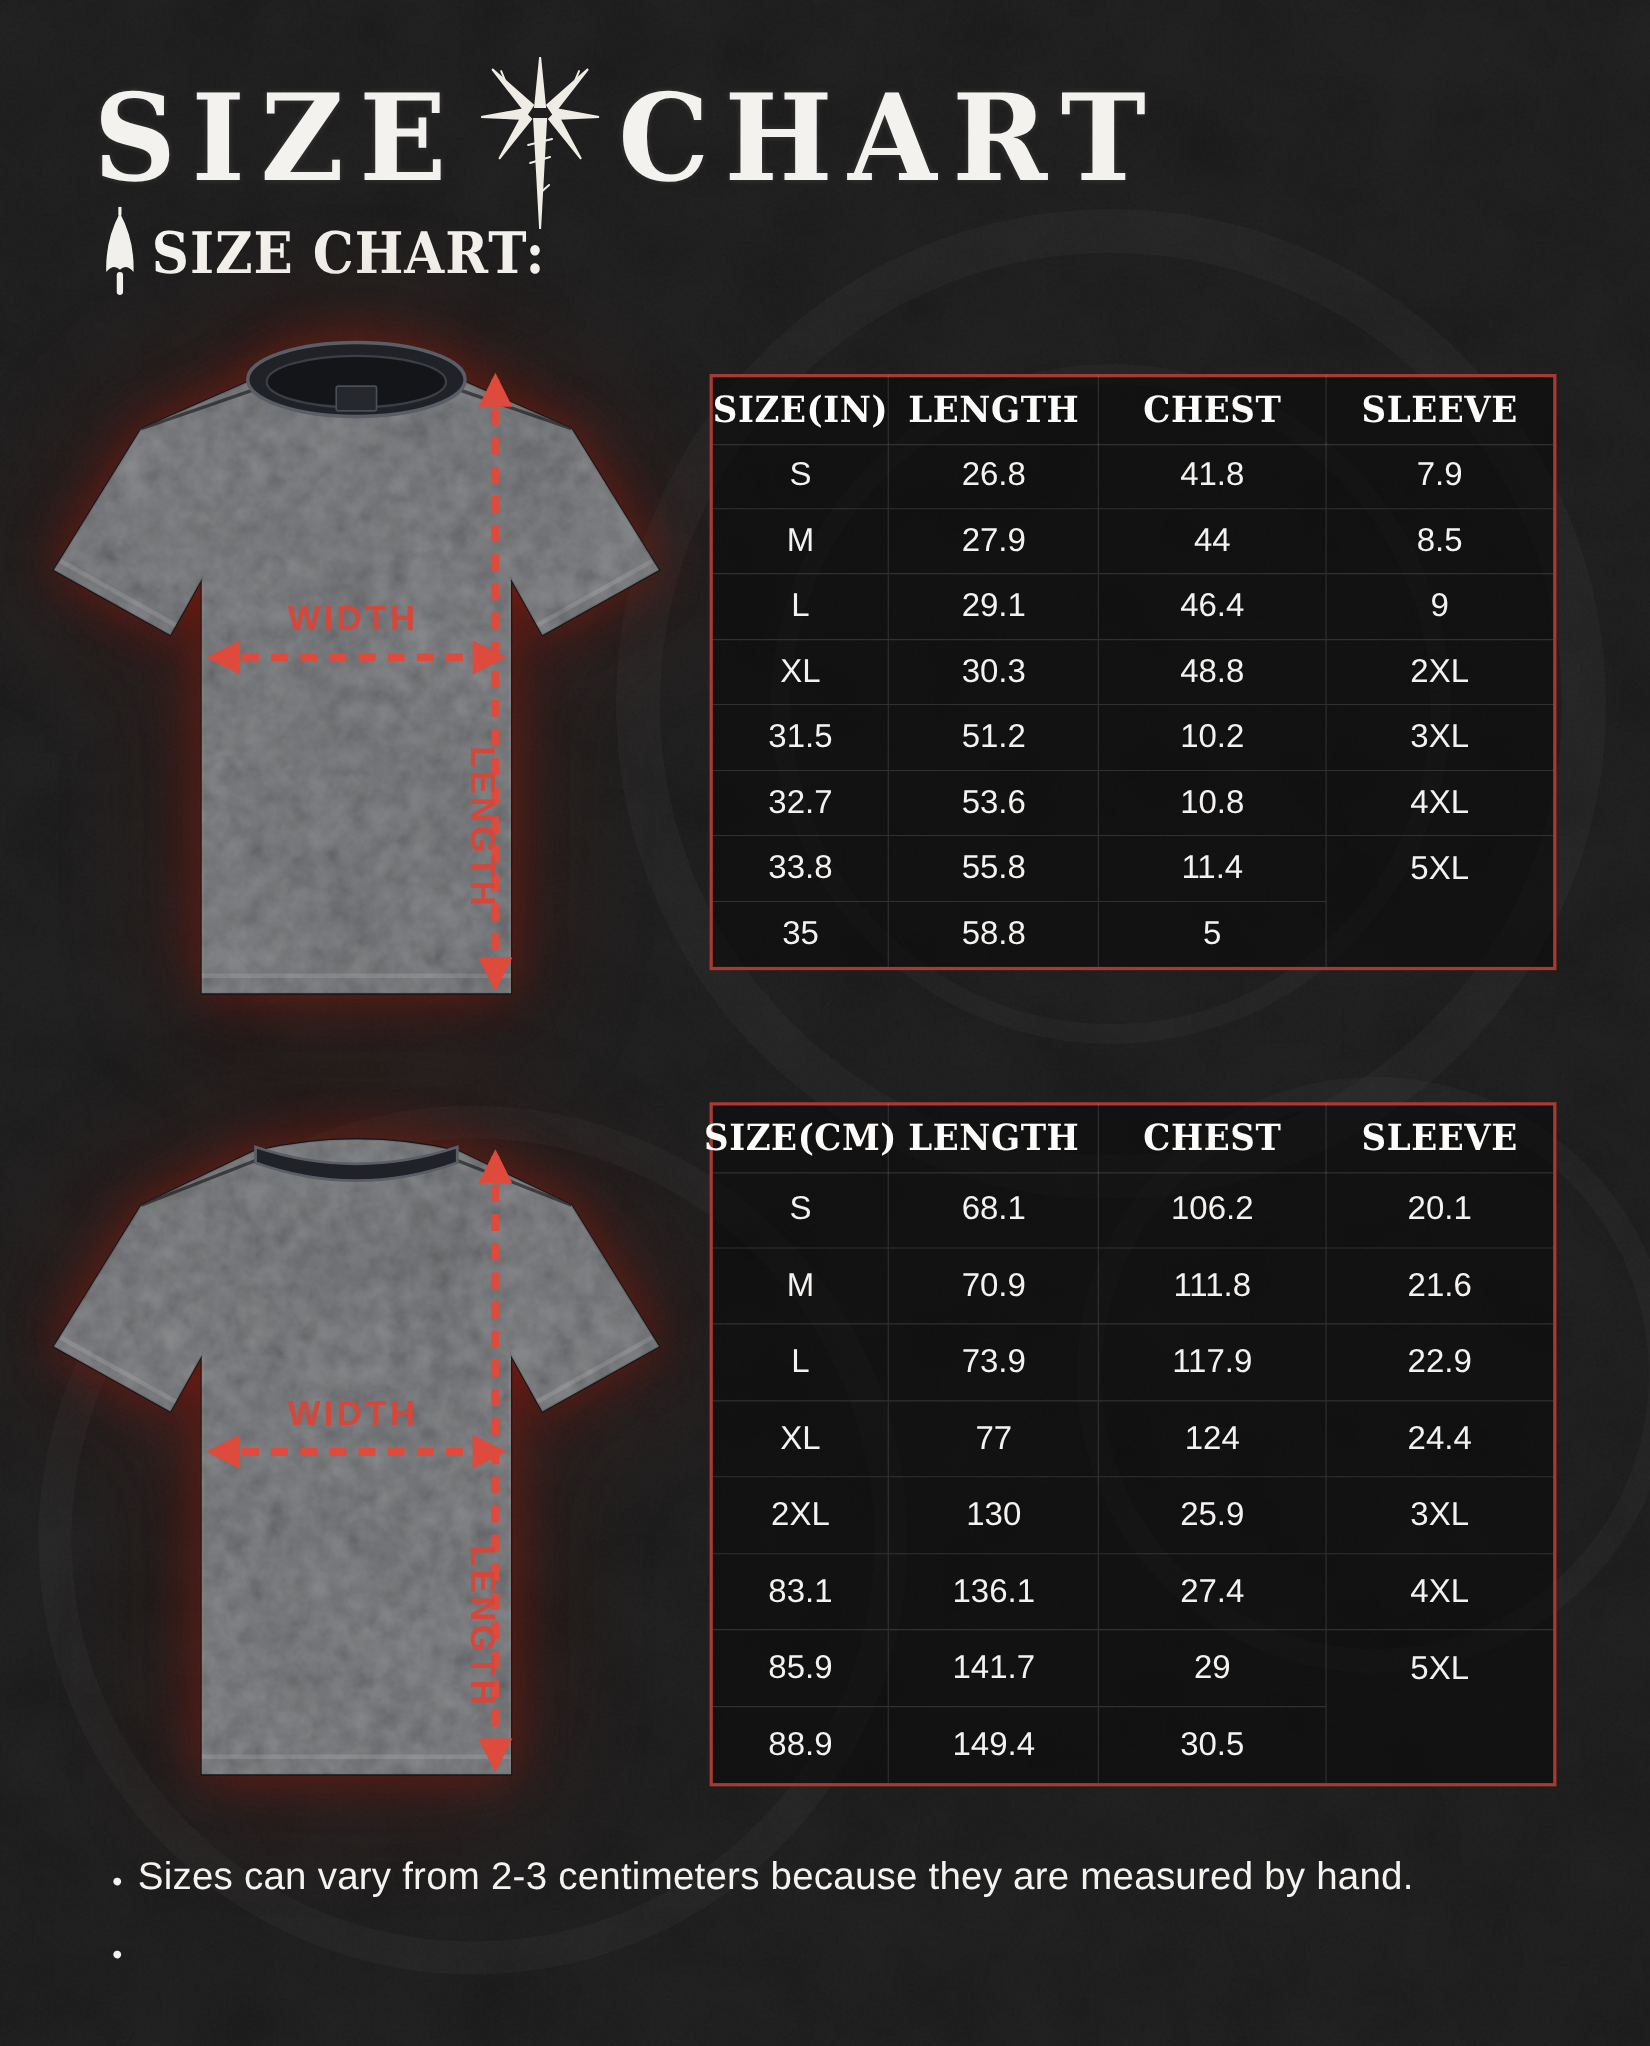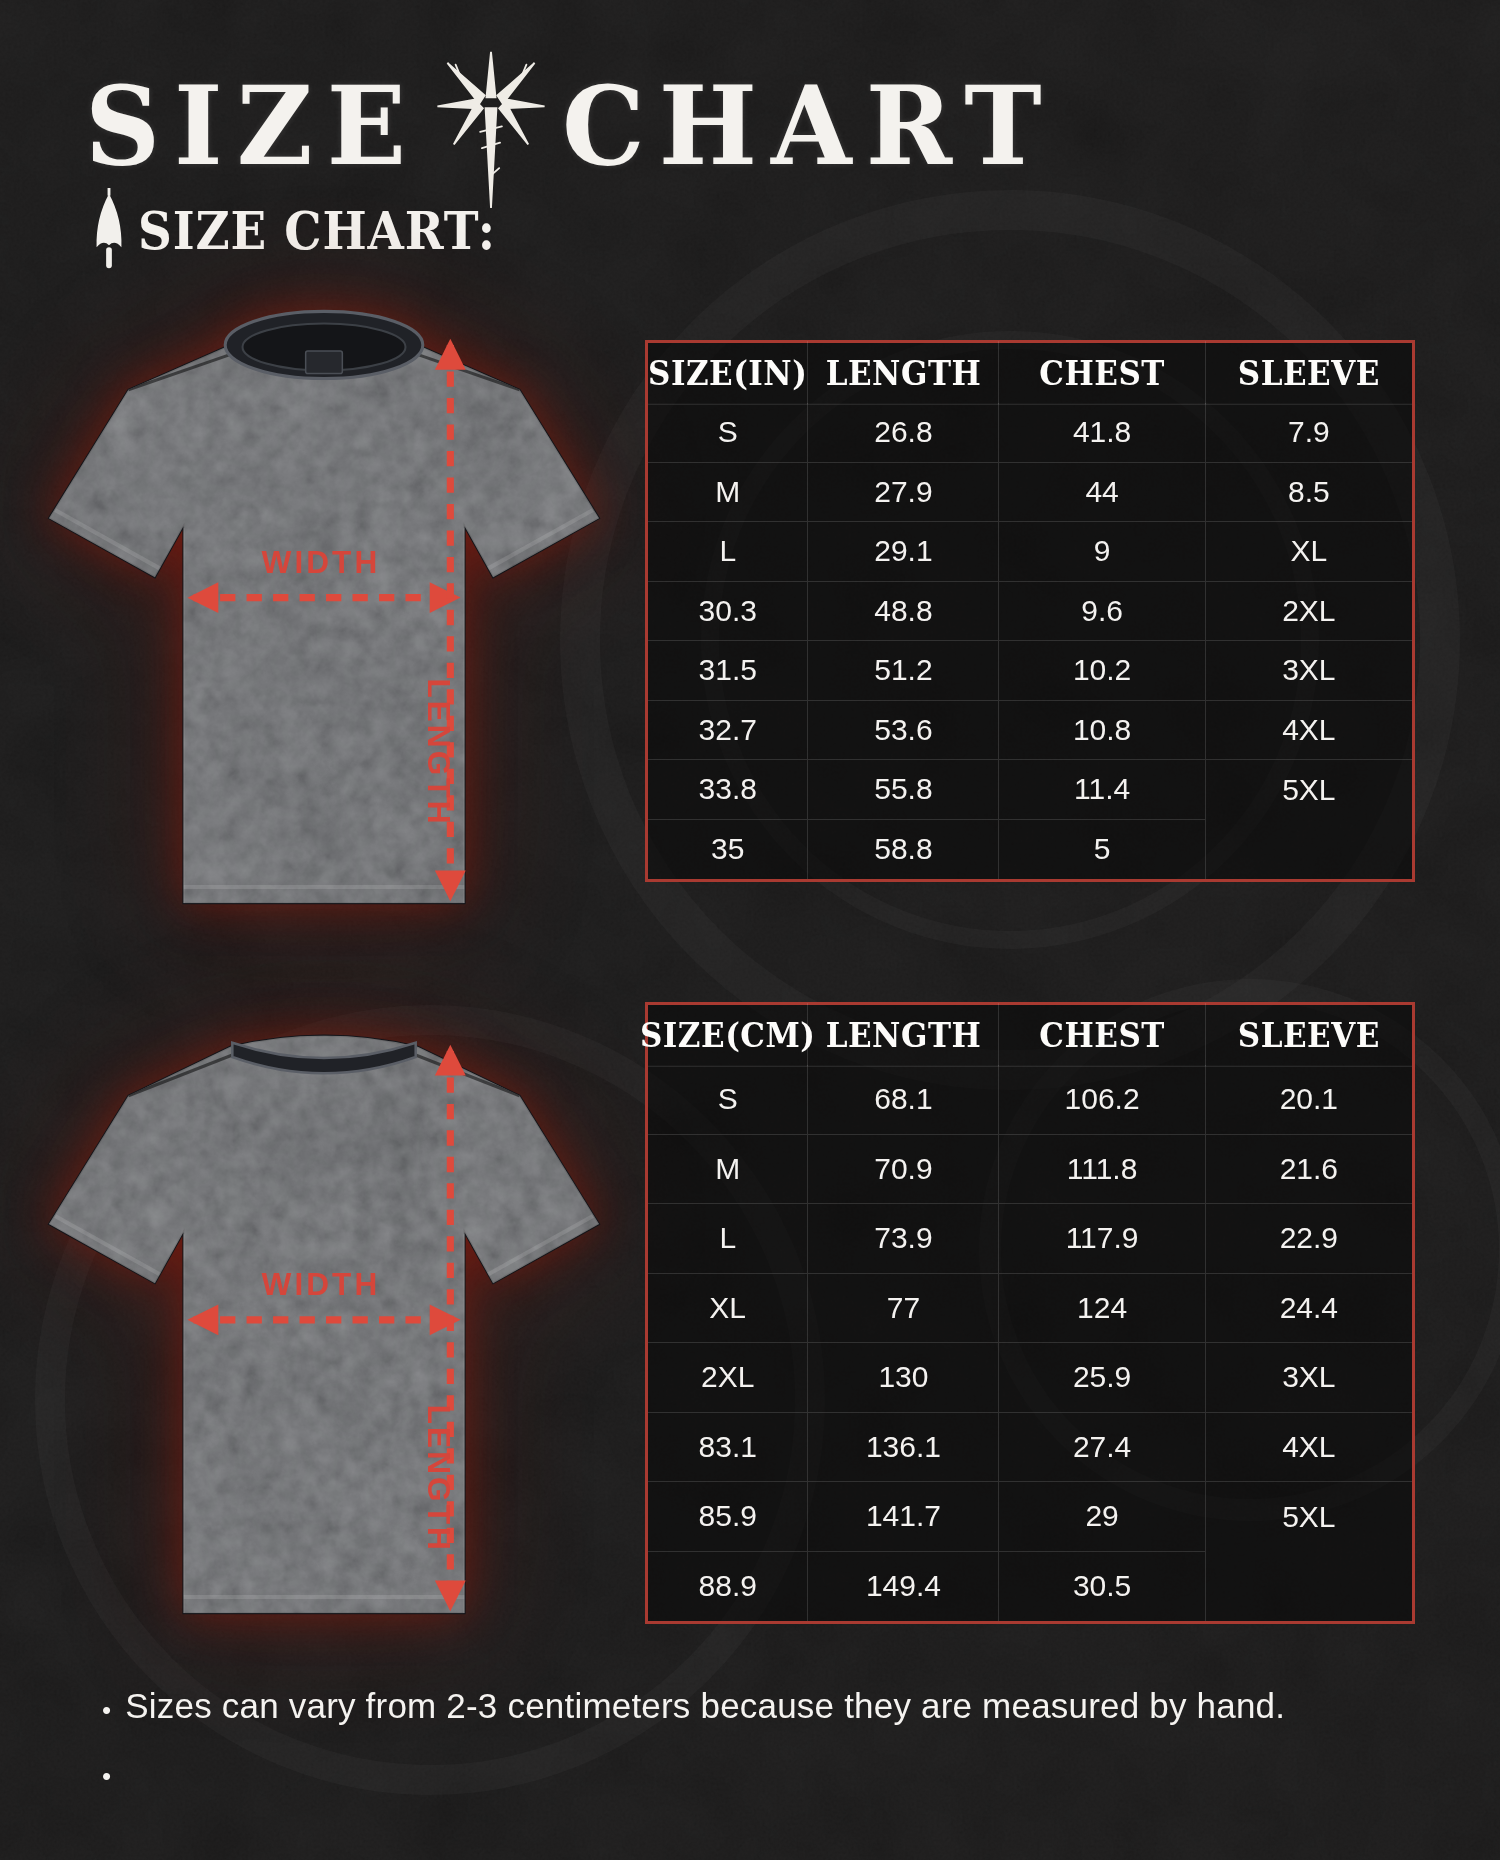--- a/index.html
+++ b/index.html
@@ -208,25 +208,25 @@
     <div class="td-cell">S</div>
     <div class="td-cell">26.8</div>
     <div class="td-cell">41.8</div>
     <div class="td-cell">7.9</div>
     <div class="td-cell">M</div>
     <div class="td-cell">27.9</div>
     <div class="td-cell">44</div>
     <div class="td-cell">8.5</div>
     <div class="td-cell">L</div>
     <div class="td-cell">29.1</div>
+    <div class="td-cell">46.4</div>
     <div class="td-cell">9</div>
     <div class="td-cell">XL</div>
     <div class="td-cell">30.3</div>
     <div class="td-cell">48.8</div>
-    <div class="td-cell">9.6</div>
     <div class="td-cell">2XL</div>
     <div class="td-cell">31.5</div>
     <div class="td-cell">51.2</div>
     <div class="td-cell">10.2</div>
     <div class="td-cell">3XL</div>
     <div class="td-cell">32.7</div>
     <div class="td-cell">53.6</div>
     <div class="td-cell">10.8</div>
     <div class="td-cell">4XL</div>
     <div class="td-cell">33.8</div>

